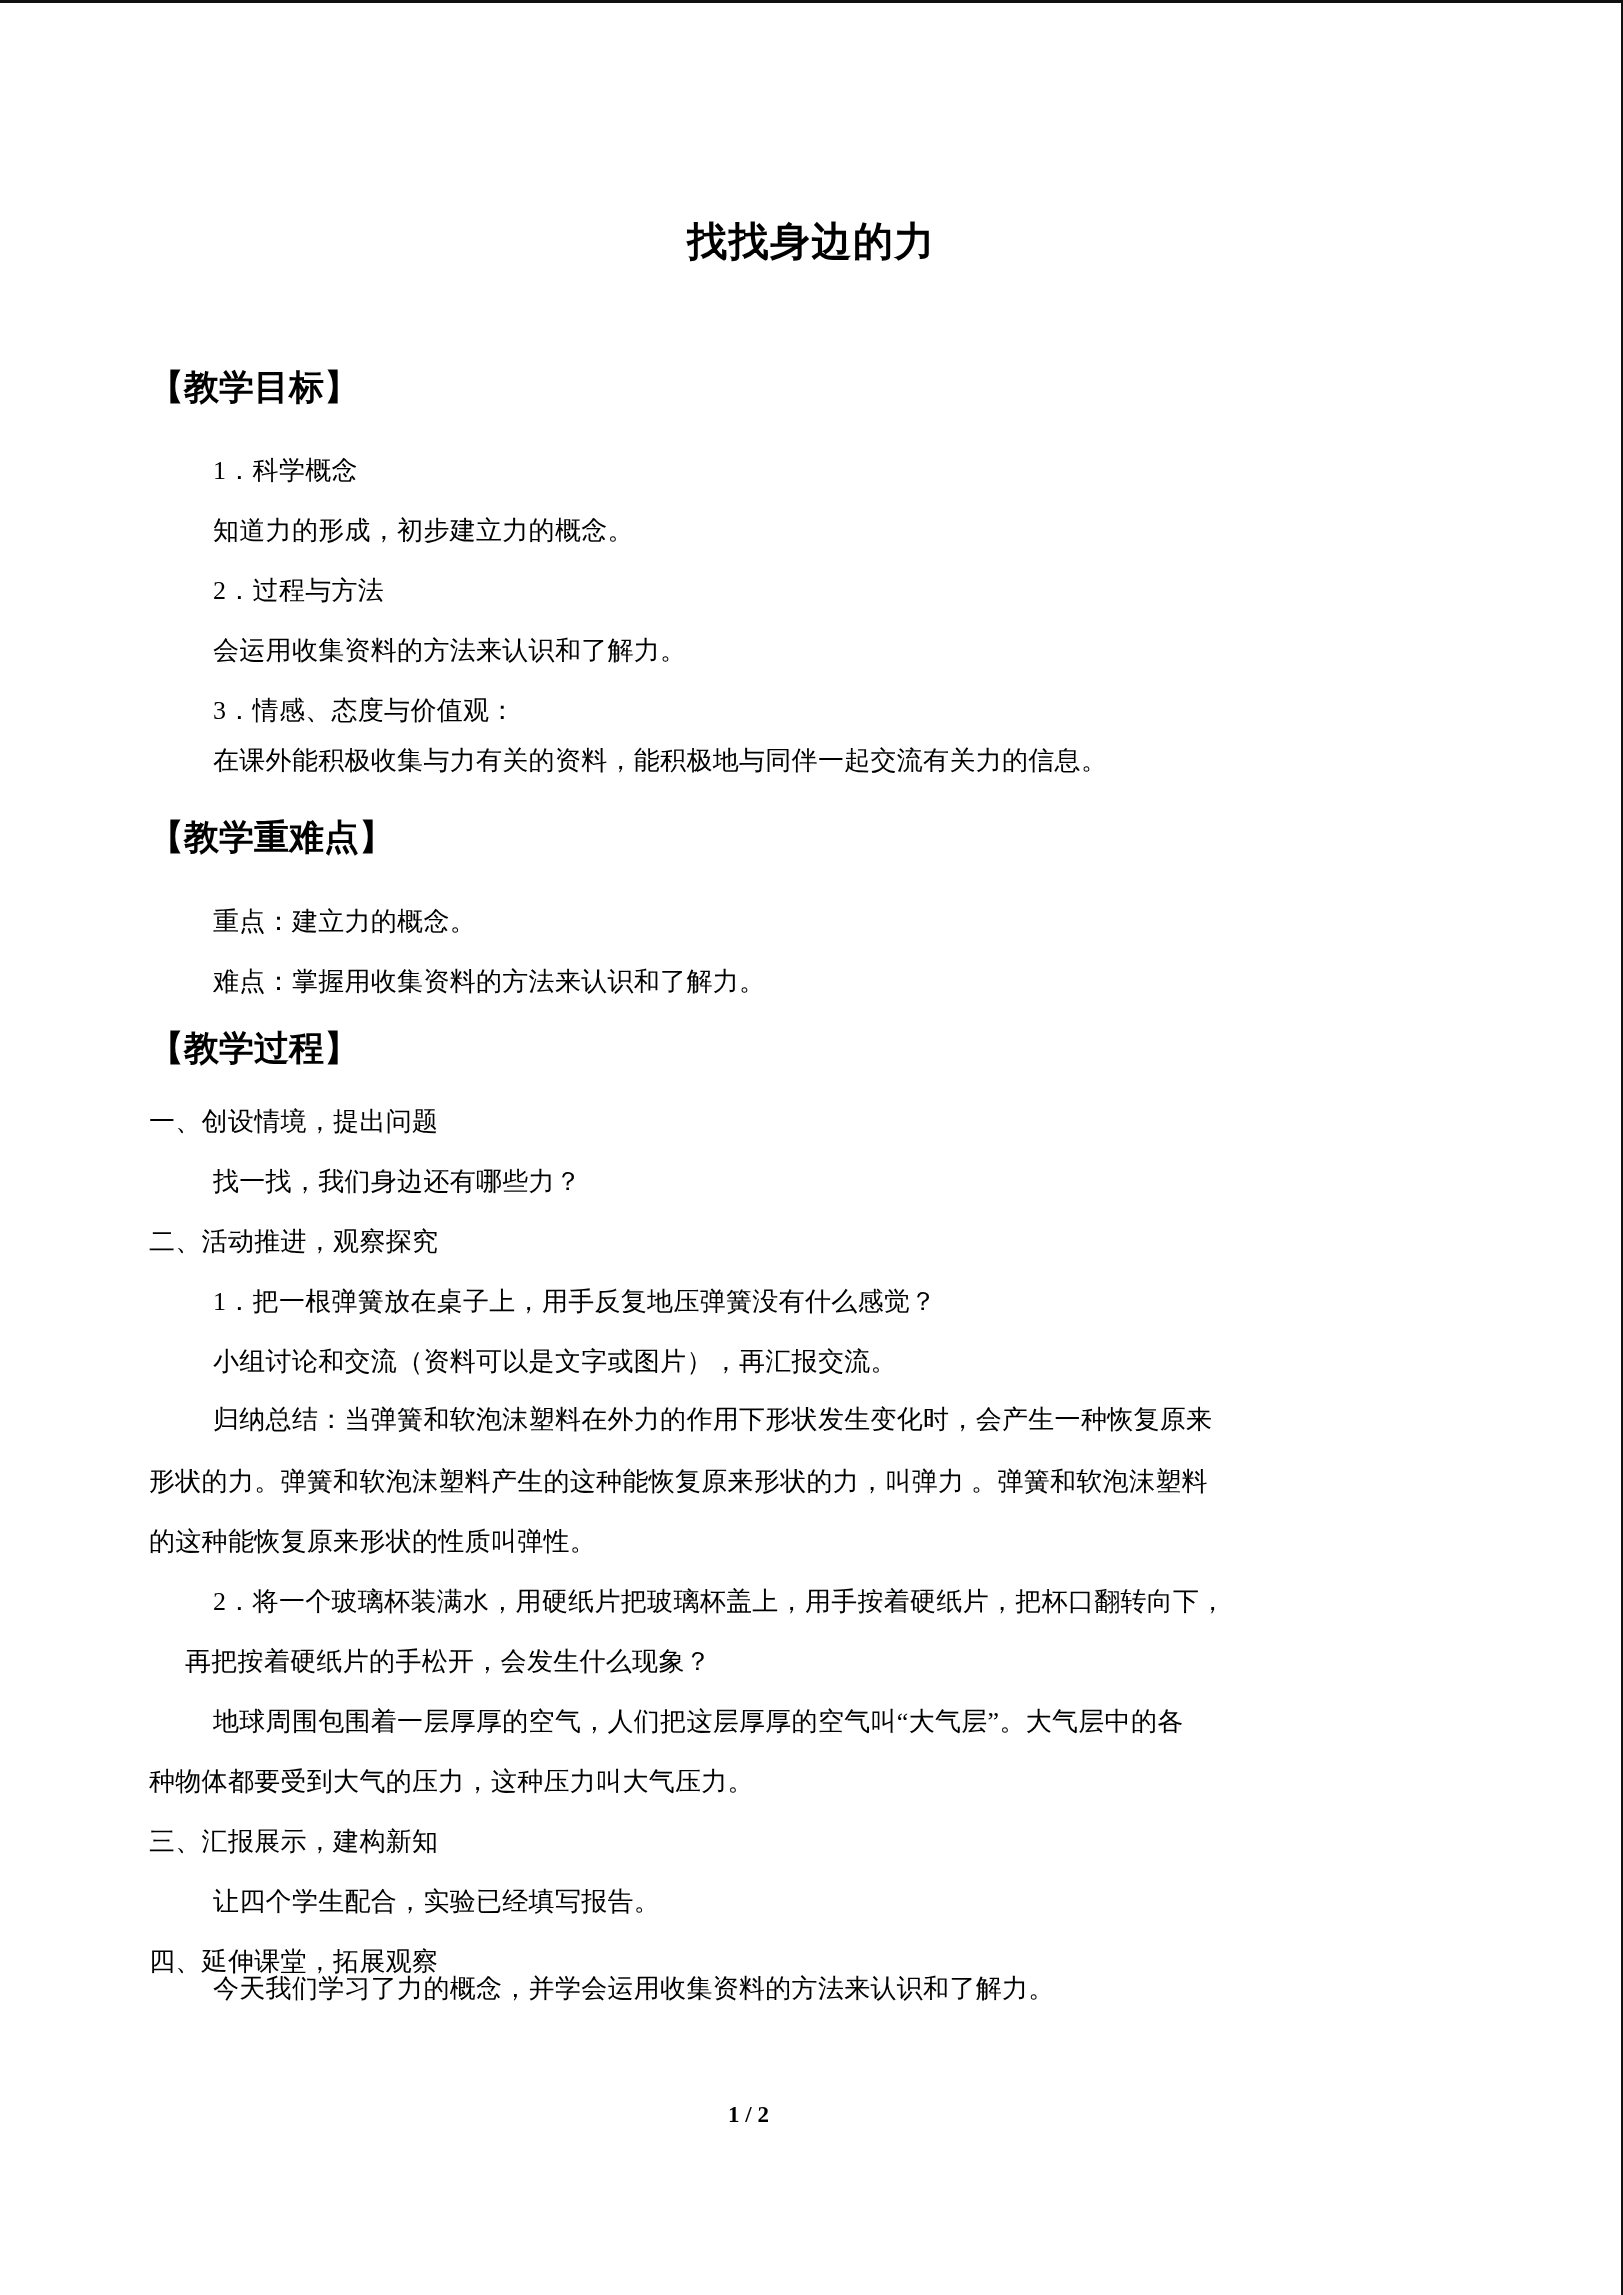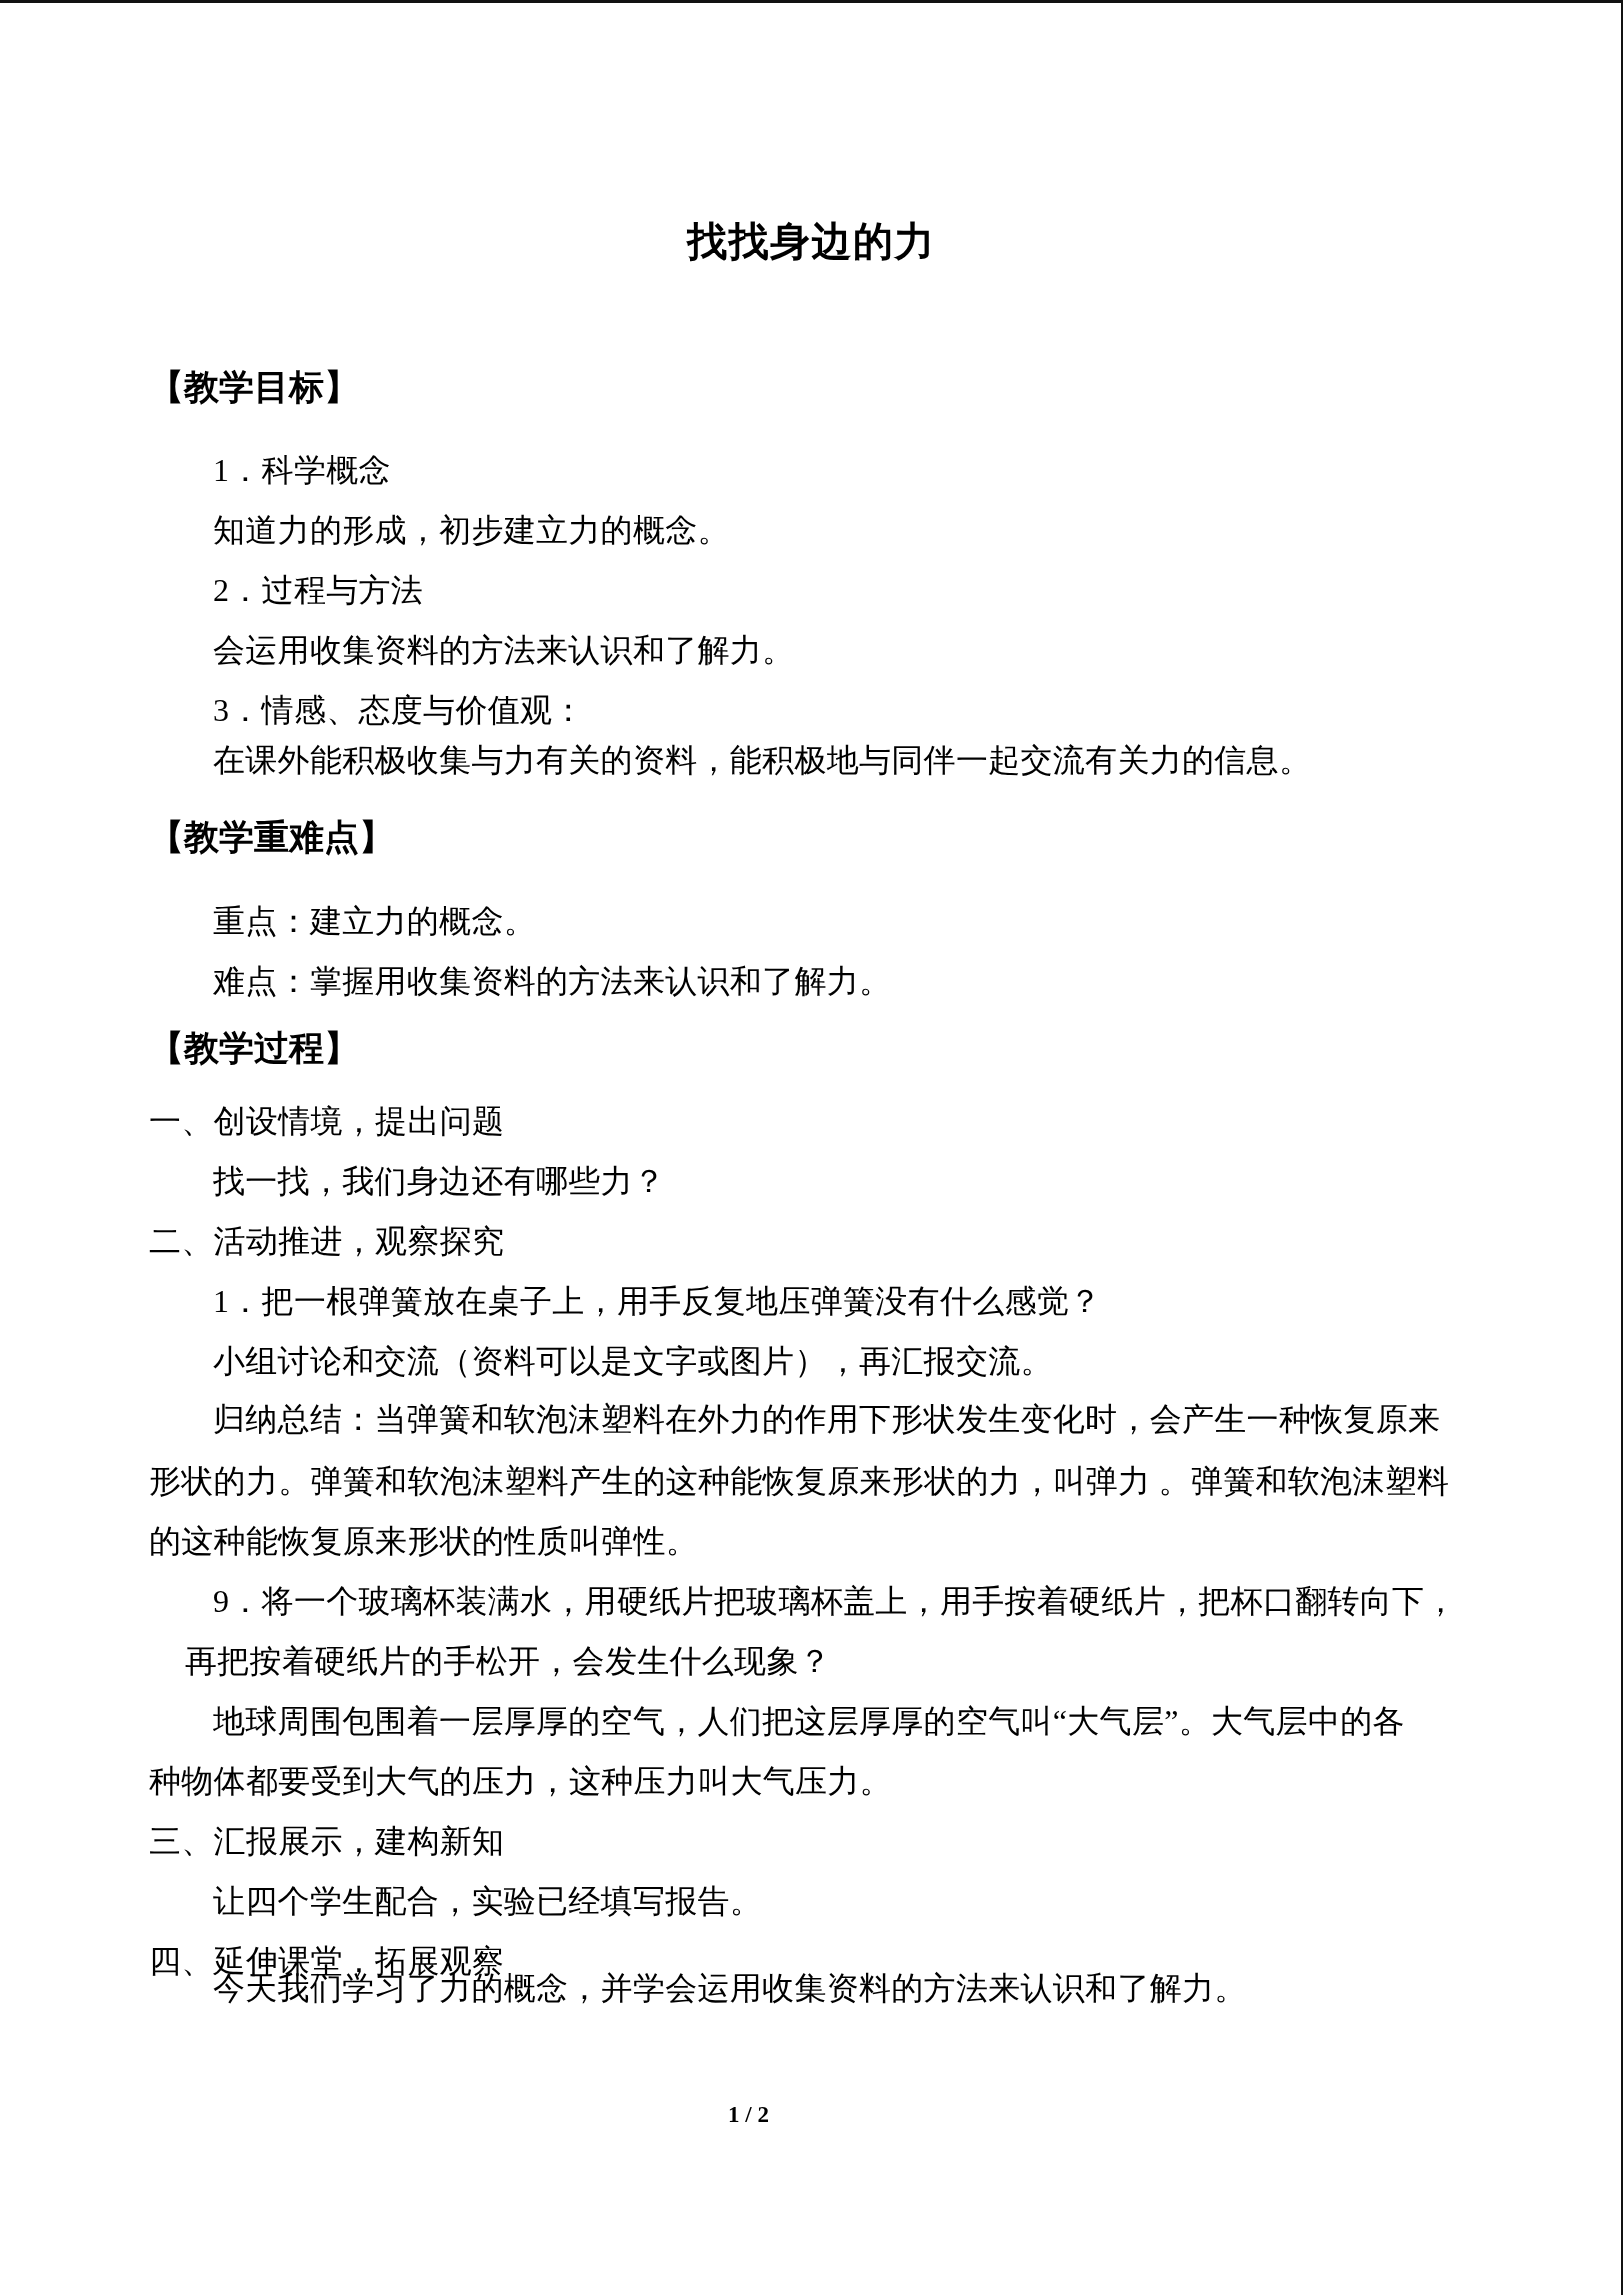--- a/index.html
+++ b/index.html
@@ -3,21 +3,21 @@
 <meta charset="utf-8">
 <style>
   html, body { margin:0; padding:0; background:#ffffff; }
   body { width:1623px; height:2295px; position:relative; overflow:hidden;
          font-family:"Liberation Serif","DejaVu Serif",serif; color:#000; }
   .border-top { position:absolute; left:0; top:0; width:1623px; height:2.7px; background:#111; }
   .border-right { position:absolute; right:0; top:0; width:2px; height:2295px; background:#111; }
   .title { position:absolute; left:0; width:1623px; top:217px; text-align:center;
            font-size:40px; font-weight:bold; line-height:50px; letter-spacing:1.4px; }
   .h { position:absolute; left:149px; font-size:35px; font-weight:bold; line-height:45px; }
-  .line { position:absolute; font-size:32px; line-height:41px; white-space:nowrap; letter-spacing:0.3px; }
+  .line { position:absolute; font-size:26px; line-height:41px; white-space:nowrap; letter-spacing:0.3px; }
   .ind { left:213px; }
   .flush { left:149px; }
   .pagenum { position:absolute; left:0; width:1497px; top:2100px; text-align:center;
              font-size:23px; font-weight:bold; line-height:30px; }
 </style>
 </head>
 <body>
 
 <div class="border-top"></div>
 <div class="border-right"></div>
@@ -38,21 +38,21 @@
 
 <div class="h" style="top:1026px;">【教学过程】</div>
 <div class="line flush" style="top:1101px;">一、创设情境，提出问题</div>
 <div class="line ind" style="top:1161px;">找一找，我们身边还有哪些力？</div>
 <div class="line flush" style="top:1221px;">二、活动推进，观察探究</div>
 <div class="line ind" style="top:1281px;">1．把一根弹簧放在桌子上，用手反复地压弹簧没有什么感觉？</div>
 <div class="line ind" style="top:1341px;">小组讨论和交流（资料可以是文字或图片），再汇报交流。</div>
 <div class="line ind" style="top:1401px;font-family:Liberation Mono, monospace;">归纳总结：当弹簧和软泡沫塑料在外力的作用下形状发生变化时，会产生一种恢复原来</div>
 <div class="line flush" style="top:1461px;">形状的力。弹簧和软泡沫塑料产生的这种能恢复原来形状的力，叫弹力 。弹簧和软泡沫塑料</div>
 <div class="line flush" style="top:1521px;">的这种能恢复原来形状的性质叫弹性。</div>
-<div class="line ind" style="top:1581px;">9．将一个玻璃杯装满水，用硬纸片把玻璃杯盖上，用手按着硬纸片，把杯口翻转向下，</div>
+<div class="line ind" style="top:1581px;">2．将一个玻璃杯装满水，用硬纸片把玻璃杯盖上，用手按着硬纸片，把杯口翻转向下，</div>
 <div class="line flush" style="top:1641px;margin-left:36px;">再把按着硬纸片的手松开，会发生什么现象？</div>
 <div class="line ind" style="top:1701px;">地球周围包围着一层厚厚的空气，人们把这层厚厚的空气叫“大气层”。大气层中的各</div>
 <div class="line flush" style="top:1761px;">种物体都要受到大气的压力，这种压力叫大气压力。</div>
 <div class="line flush" style="top:1821px;">三、汇报展示，建构新知</div>
 <div class="line ind" style="top:1881px;">让四个学生配合，实验已经填写报告。</div>
 <div class="line flush" style="top:1941px;">四、延伸课堂，拓展观察</div>
 <div class="line ind" style="top:1953px;margin-top:15px;">今天我们学习了力的概念，并学会运用收集资料的方法来认识和了解力。</div>
 
 <div class="pagenum">1 / 2</div>
 

